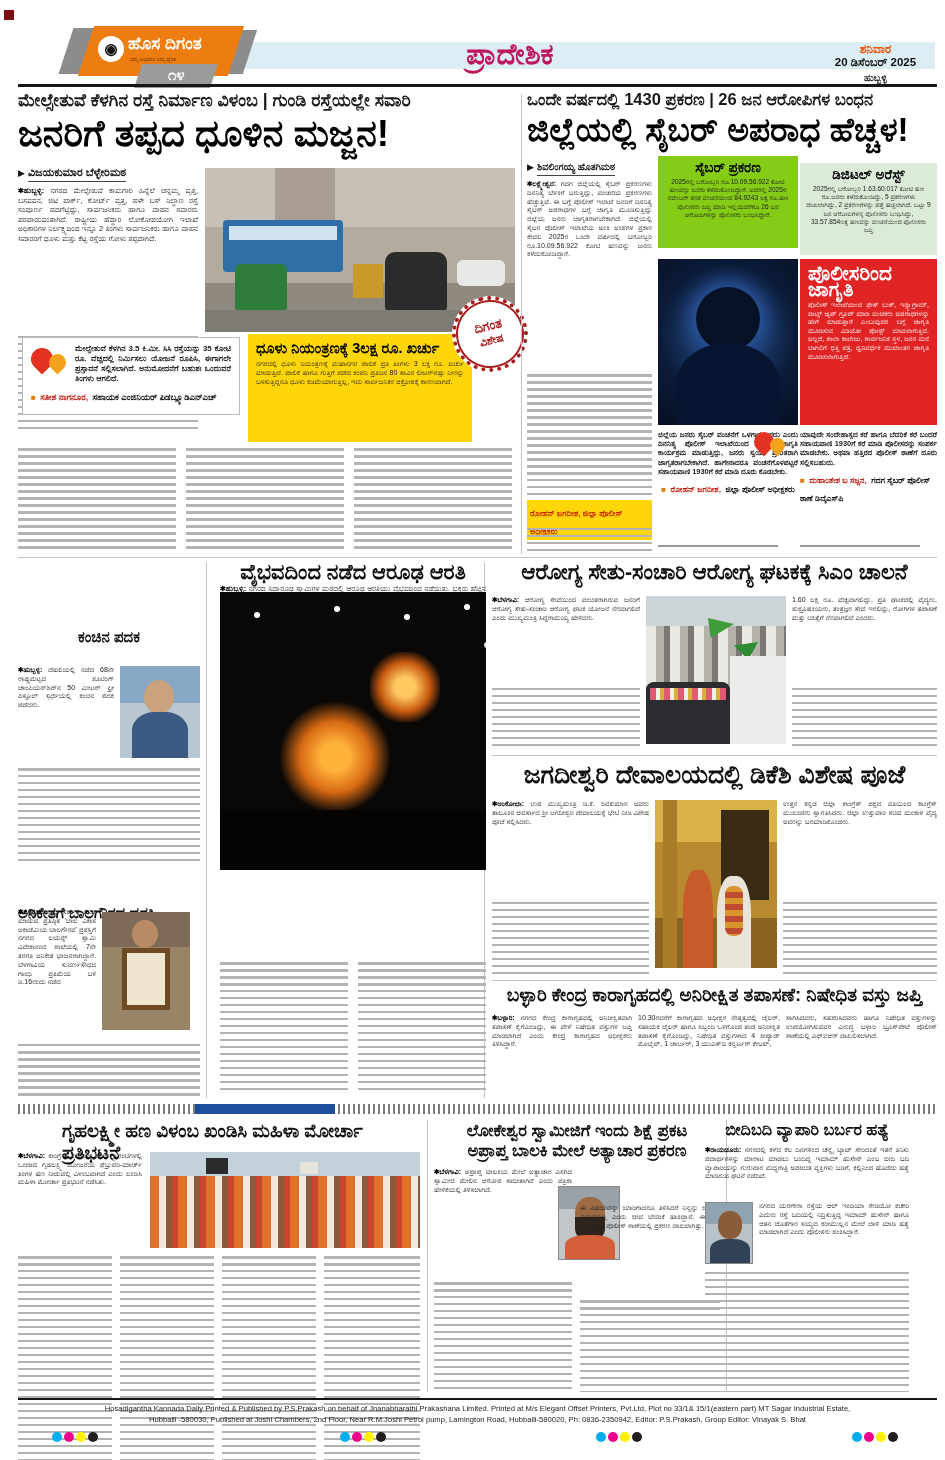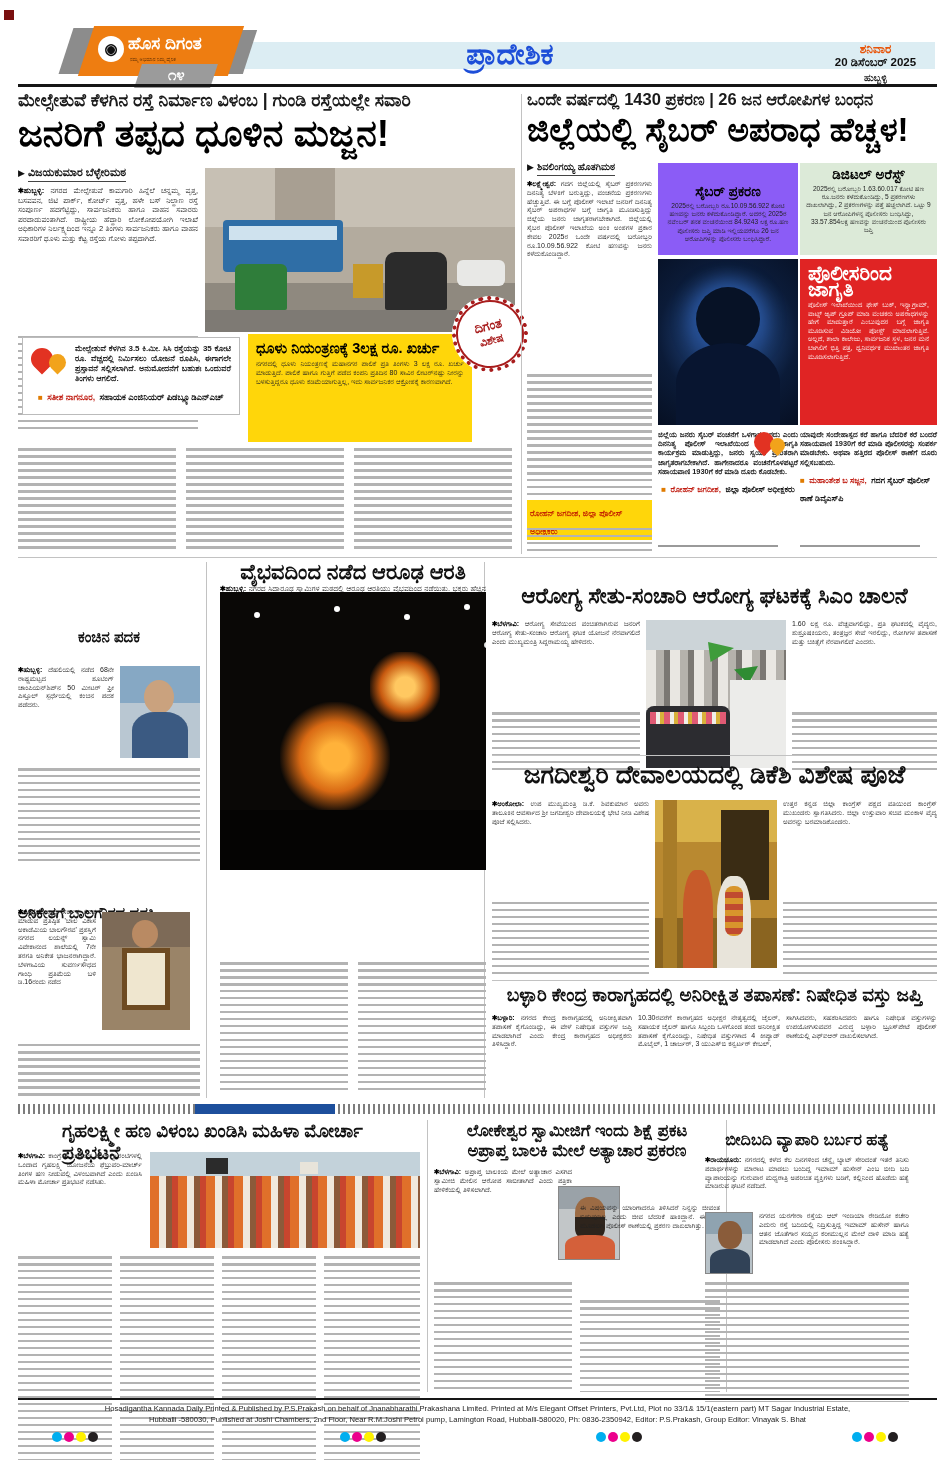--- a/index.html
+++ b/index.html
@@ -31,21 +31,21 @@
 </style>
 </head>
 <body>
 
 <div class="page">
 
   <div class="abs" style="left:4px;top:10px;width:10px;height:10px;background:#7a0f0f;"></div>
 
   <div class="abs" style="left:0;top:24px;width:945px;height:62px;">
     <div class="abs" style="left:88px;top:18px;width:847px;height:27px;background:#dcedf3;"></div>
-    <div class="abs ctr" style="left:300px;top:14px;width:420px;font-size:29px;font-weight:bold;color:#1d4ed8;">ಪ್ರಾದೇಶಿಕ</div>
+    <div class="abs ctr" style="left:300px;top:14px;width:420px;font-size:29px;font-weight:bold;color:#be185d;">ಪ್ರಾದೇಶಿಕ</div>
 
     <div class="abs skew" style="left:66px;top:4px;width:40px;height:46px;background:#8c8c8c;"></div>
     <div class="abs skew" style="left:228px;top:6px;width:22px;height:44px;background:#8c8c8c;"></div>
     <div class="abs skew" style="left:86px;top:2px;width:150px;height:50px;background:#ee7d11;"></div>
     <div class="abs" style="left:98px;top:12px;width:26px;height:26px;border-radius:50%;background:#fff;color:#111;font-size:15px;line-height:26px;text-align:center;font-weight:bold;">◉</div>
     <div class="abs" style="left:128px;top:10px;width:110px;font-size:17px;font-weight:bold;color:#fff;white-space:nowrap;">ಹೊಸ ದಿಗಂತ</div>
     <div class="abs" style="left:130px;top:32px;width:100px;font-size:5px;color:#4a2403;">ನಮ್ಮ ಅಭಿಮಾನ ನಿಮ್ಮ ದೈನಿಕ</div>
     <div class="abs skew ctr" style="left:138px;top:40px;width:76px;height:24px;background:#9b9b9b;">
       <span class="abs" style="left:0;top:2px;width:76px;font-size:15px;font-weight:bold;color:#fff;transform:skewX(18deg);display:inline-block;">೧೪</span>
     </div>
@@ -78,21 +78,21 @@
       <div class="abs" style="left:180px;top:84px;width:62px;height:58px;background:#2b2b2b;border-radius:10px 10px 2px 2px;"></div>
       <div class="abs" style="left:148px;top:96px;width:30px;height:34px;background:#c79a2a;"></div>
       <div class="abs" style="left:252px;top:92px;width:48px;height:26px;background:#e8e8e6;border-radius:6px;"></div>
       <div class="abs" style="left:0;top:142px;width:310px;height:22px;background:#7e7a74;"></div>
     </div>
 
     <div class="abs" style="left:4px;top:247px;width:218px;height:78px;border:1px solid #bbb;background:#fff;padding:6px 8px 4px 8px;">
       <div class="qdrop" style="left:8px;top:10px;width:22px;height:22px;background:#e23222;"></div>
       <div class="qdrop" style="left:26px;top:16px;width:17px;height:17px;background:#f2a31b;"></div>
       <div class="body-txt b just" style="margin-left:44px;font-size:8px;line-height:10px;">ಮೇಲ್ಸೇತುವೆ ಕೆಳಗಿನ 3.5 ಕಿ.ಮೀ. ಸಿಸಿ ರಸ್ತೆಯನ್ನು 35 ಕೋಟಿ ರೂ. ವೆಚ್ಚದಲ್ಲಿ ನಿರ್ಮಿಸಲು ಯೋಜನೆ ರೂಪಿಸಿ, ಈಗಾಗಲೇ ಪ್ರಸ್ತಾವನೆ ಸಲ್ಲಿಸಲಾಗಿದೆ. ಅನುಮೋದನೆಗೆ ಬಹುಶಃ ಒಂದುವರೆ ತಿಂಗಳು ಆಗಲಿದೆ.</div>
-      <div style="margin-top:2px;text-align:left;margin-left:7px;">
+      <div style="margin-top:2px;text-align:left;">
         <span class="sqr">■</span>
         <span class="quote-name">ಸತೀಶ ನಾಗನೂರ,</span>
         <span class="quote-role">ಸಹಾಯಕ ಎಂಜಿನಿಯರ್ ಪಿಡಬ್ಲ್ಯೂಡಿಎನ್‌ಎಚ್</span>
       </div>
     </div>
 
     <div class="abs" style="left:230px;top:244px;width:224px;height:108px;background:#ffd60a;padding:6px 8px;">
       <div class="b" style="font-size:14.5px;line-height:17px;color:#000;">ಧೂಳು ನಿಯಂತ್ರಣಕ್ಕೆ 3ಲಕ್ಷ ರೂ. ಖರ್ಚು</div>
       <div class="body-sm just" style="margin-top:3px;">ನಗರದಲ್ಲಿ ಧೂಳು ನಿಯಂತ್ರಣಕ್ಕೆ ಮಹಾನಗರ ಪಾಲಿಕೆ ಪ್ರತಿ ತಿಂಗಳು 3 ಲಕ್ಷ ರೂ. ಖರ್ಚು ಮಾಡುತ್ತಿದೆ. ಪಾಲಿಕೆ ಹಾಗೂ ಗುತ್ತಿಗೆ ಪಡೆದ ಕಂಪನಿ ಪ್ರತಿದಿನ 80 ಸಾವಿರ ಲೀಟರ್‌ನಷ್ಟು ನೀರನ್ನು ಬಳಸುತ್ತಿದ್ದರೂ ಧೂಳು ಕಡಿಮೆಯಾಗುತ್ತಿಲ್ಲ, ಇದು ಸಾರ್ವಜನಿಕರ ಆಕ್ರೋಶಕ್ಕೆ ಕಾರಣವಾಗಿದೆ.</div>
     </div>
@@ -119,21 +119,21 @@
       <span class="lead-city">✱ಲಕ್ಷ್ಮೇಶ್ವರ:</span>
       <span>ಗದಗ ಜಿಲ್ಲೆಯಲ್ಲಿ ಸೈಬರ್ ಪ್ರಕರಣಗಳು ದಿನನಿತ್ಯ ಬೆಳಕಿಗೆ ಬರುತ್ತಿದ್ದು, ವಂಚನೆಯ ಪ್ರಕರಣಗಳು ಹೆಚ್ಚುತ್ತಿವೆ. ಈ ಬಗ್ಗೆ ಪೊಲೀಸ್ ಇಲಾಖೆ ಜನರಿಗೆ ದಿನನಿತ್ಯ ಸೈಬರ್ ಅಪರಾಧಗಳ ಬಗ್ಗೆ ಜಾಗೃತಿ ಮೂಡಿಸುತ್ತಿದ್ದು ಜಿಲ್ಲೆಯ ಜನರು ಜಾಗೃತರಾಗಬೇಕಾಗಿದೆ.</span>
       <span>ಜಿಲ್ಲೆಯಲ್ಲಿ ಸೈಬರ ಪೊಲೀಸ್ ಇಲಾಖೆಯ ಅಂಕಿ ಅಂಶಗಳ ಪ್ರಕಾರ ಕೇವಲ 2025ರ ಒಂದೇ ವರ್ಷದಲ್ಲಿ ಬರೋಬ್ಬರಿ ರೂ.10.09.56.922 ಕೋಟಿ ಹಣವನ್ನು ಜನರು ಕಳೆದುಕೊಂಡಿದ್ದಾರೆ.</span>
     </div>
     <div class="abs sim" style="left:0;top:284px;width:125px;height:122px;"></div>
     <div class="abs" style="left:0;top:410px;width:125px;background:#ffd60a;padding:2px 3px;">
       <span class="b" style="font-size:8px;color:#c62800;">ರೋಹನ್ ಜಗದೀಶ, ಜಿಲ್ಲಾ ಪೊಲೀಸ್ ಅಧೀಕ್ಷಕರು</span>
     </div>
     <div class="abs sim" style="left:0;top:438px;width:125px;height:24px;"></div>
 
-    <div class="abs ctr" style="left:131px;top:73px;width:140px;height:92px;background:#8b5cf6;padding:21px 6px;">
+    <div class="abs ctr" style="left:131px;top:66px;width:140px;height:92px;background:#84cc16;padding:4px 6px;">
       <div class="b" style="font-size:13.5px;color:#000;">ಸೈಬರ್ ಪ್ರಕರಣ</div>
       <div class="body-sm" style="font-size:6.6px;line-height:8.2px;margin-top:2px;">2025ರಲ್ಲಿ ಬರೋಬ್ಬರಿ ರೂ.10.09.56.922 ಕೋಟಿ ಹಣವನ್ನು ಜನರು ಕಳೆದುಕೊಂಡಿದ್ದಾರೆ. ಅದರಲ್ಲಿ 2025ರ ನವೆಂಬರ್ ತನಕ ವಂಚನೆಯಿಂದ 84.9243 ಲಕ್ಷ ರೂ.ಹಣ ಪೊಲೀಸರು ಜಪ್ತಿ ಮಾಡಿ ಇಲ್ಲಿಯವರೆಗೂ 26 ಜನ ಆರೋಪಿಗಳನ್ನು ಪೊಲೀಸರು ಬಂಧಿಸಿದ್ದಾರೆ.</div>
     </div>
 
     <div class="abs ctr" style="left:273px;top:73px;width:137px;height:92px;background:#dcead8;padding:4px 6px;">
       <div class="b" style="font-size:13.5px;color:#000;">ಡಿಜಿಟಲ್ ಅರೆಸ್ಟ್</div>
       <div class="body-sm" style="font-size:6.6px;line-height:8.2px;margin-top:2px;">2025ರಲ್ಲಿ ಬರೋಬ್ಬರಿ 1.63.60.017 ಕೋಟಿ ಹಣ ರೂ.ಜನರು ಕಳೆದುಕೊಂಡಿದ್ದು, 5 ಪ್ರಕರಣಗಳು ದಾಖಲಾಗಿದ್ದು, 2 ಪ್ರಕರಣಗಳನ್ನು ಪತ್ತೆ ಹಚ್ಚಲಾಗಿದೆ. ಒಟ್ಟು 9 ಜನ ಆರೋಪಿಗಳನ್ನ ಪೊಲೀಸರು ಬಂಧಿಸಿದ್ದು, 33.57.854ಲಕ್ಷ ಹಣವನ್ನು ವಂಚನೆಯಿಂದ ಪೊಲೀಸರು ಜಪ್ತಿ</div>
     </div>
 
     <div class="photo" style="left:131px;top:169px;width:140px;height:166px;background:radial-gradient(circle at 50% 45%,#1c3b6e 0 30%,#0b1b38 60%,#060f22 100%);">
@@ -205,21 +205,21 @@
       <div class="abs" style="left:0;top:218px;width:266px;height:60px;background:#050403;"></div>
     </div>
     <div class="body-txt just" style="">
       <span class="lead-city">✱ಹುಬ್ಬಳ್ಳಿ:</span>
       <span>ನಗರದ ಸಿದ್ಧಾರೂಢ ಸ್ವಾಮಿಗಳ ಮಠದಲ್ಲಿ ಆರೂಢ ಆರತಿಯು ವೈಭವದಿಂದ ನಡೆಯಿತು. ಭಕ್ತರು ಹೆಚ್ಚಿನ ಸಂಖ್ಯೆಯಲ್ಲಿ ಪಾಲ್ಗೊಂಡಿದ್ದರು.</span>
     </div>
     <div class="abs sim" style="left:0;top:402px;width:128px;height:132px;"></div>
     <div class="abs sim" style="left:138px;top:402px;width:128px;height:132px;"></div>
   </div>
 
-  <div class="abs" style="left:492px;top:584px;width:445px;height:192px;">
+  <div class="abs" style="left:492px;top:560px;width:445px;height:192px;">
     <div class="ctr b" style="font-size:21.5px;">ಆರೋಗ್ಯ ಸೇತು-ಸಂಚಾರಿ ಆರೋಗ್ಯ ಘಟಕಕ್ಕೆ ಸಿಎಂ ಚಾಲನೆ</div>
     <div class="abs body-sm just" style="left:0;top:36px;width:148px;height:118px;overflow:hidden;">
       <span class="lead-city">✱ಬೆಳಗಾವಿ:</span>
       <span>ಆರೋಗ್ಯ ಸೇವೆಯಿಂದ ವಂಚಿತರಾಗಿರುವ ಜನರಿಗೆ ಆರೋಗ್ಯ ಸೇತು-ಸಂಚಾರಿ ಆರೋಗ್ಯ ಘಟಕ ಯೋಜನೆ ನೆರವಾಗಲಿದೆ ಎಂದು ಮುಖ್ಯಮಂತ್ರಿ ಸಿದ್ದರಾಮಯ್ಯ ಹೇಳಿದರು.</span>
     </div>
     <div class="abs sim" style="left:0;top:128px;width:148px;height:58px;"></div>
     <div class="photo" style="left:154px;top:36px;width:140px;height:148px;background:linear-gradient(180deg,#ccd4d8 0 30%,#a7adb2 30% 62%,#8f9296 62% 100%);">
       <div class="abs" style="left:0;top:30px;width:140px;height:60px;background:repeating-linear-gradient(90deg,#e9e7e2 0 10px,#b5b2ac 10px 18px,#7b7873 18px 24px);"></div>
       <div class="abs" style="left:62px;top:22px;width:26px;height:20px;background:#3f9c3b;clip-path:polygon(0 0,100% 30%,10% 100%);"></div>
       <div class="abs" style="left:88px;top:46px;width:24px;height:18px;background:#2f8c33;clip-path:polygon(0 20%,100% 0,60% 100%);"></div>
@@ -303,21 +303,21 @@
       <div class="abs" style="left:16px;top:10px;width:30px;height:34px;border-radius:46%;background:#9c6b44;"></div>
       <div class="abs" style="left:16px;top:30px;width:30px;height:24px;border-radius:0 0 50% 50%;background:#2e241c;"></div>
       <div class="abs" style="left:6px;top:48px;width:50px;height:26px;background:#d4603a;border-radius:40% 40% 0 0;"></div>
     </div>
     <div class="abs body-sm just" style="left:146px;top:84px;width:140px;height:92px;overflow:hidden;">
       <span>ಈ ವಿಷಯವನ್ನು ಯಾರಿಗಾದರೂ ತಿಳಿಸಿದರೆ ನಿನ್ನನ್ನು ಜೀವಂತ ಬಿಡುವುದಿಲ್ಲ ಎಂದು ಜೀವ ಬೆದರಿಕೆ ಹಾಕಿದ್ದಾನೆ. ಈ ಬಗ್ಗೆ ಮೂಡಲಗಿ ಪೊಲೀಸ್ ಠಾಣೆಯಲ್ಲಿ ಪ್ರಕರಣ ದಾಖಲಾಗಿತ್ತು.</span>
     </div>
     <div class="abs sim" style="left:146px;top:180px;width:140px;height:92px;"></div>
   </div>
 
-  <div class="abs" style="left:705px;top:1120px;width:204px;height:272px;margin-top:10px;">
+  <div class="abs" style="left:705px;top:1120px;width:204px;height:272px;">
     <div class="ctr b" style="font-size:16px;line-height:19px;">ಬೀದಿಬದಿ ವ್ಯಾಪಾರಿ ಬರ್ಬರ ಹತ್ಯೆ</div>
     <div class="abs body-sm just" style="left:0;top:26px;width:204px;height:52px;overflow:hidden;">
       <span class="lead-city">✱ರಾಯಚೂರು:</span>
       <span>ನಗರದಲ್ಲಿ ಕಳೆದ ಕೆಲ ದಿನಗಳಿಂದ ಚೆನ್ನೈ ಬ್ಯಾಟ್ ಸೇರಿದಂತೆ ಇತರೆ ತಿನಿಸು ಪದಾರ್ಥಗಳನ್ನು ಮಾರಾಟ ಮಾಡಲು ಬಂದಿದ್ದ ಇಮಾಮ್ ಹುಸೇನ್ ಎಂಬ ಬೀದಿ ಬದಿ ವ್ಯಾಪಾರಿಯನ್ನು ಗುರುವಾರ ಮಧ್ಯರಾತ್ರಿ ಅಪರಿಚಿತ ವ್ಯಕ್ತಿಗಳು ಬಡಿಗೆ, ಕಲ್ಲಿನಿಂದ ಹೊಡೆದು ಹತ್ಯೆ ಮಾಡಿರುವ ಘಟನೆ ನಡೆದಿದೆ.</span>
     </div>
     <div class="photo" style="left:0;top:82px;width:48px;height:62px;background:linear-gradient(180deg,#8fa3b0 0 35%,#b8c2c8 35% 100%);border:1px solid #888;">
       <div class="abs" style="left:12px;top:8px;width:24px;height:28px;border-radius:46%;background:#8a5c3a;"></div>
       <div class="abs" style="left:4px;top:36px;width:40px;height:26px;background:#314257;border-radius:40% 40% 0 0;"></div>
     </div>
     <div class="abs body-sm just" style="left:54px;top:82px;width:150px;height:62px;overflow:hidden;">

